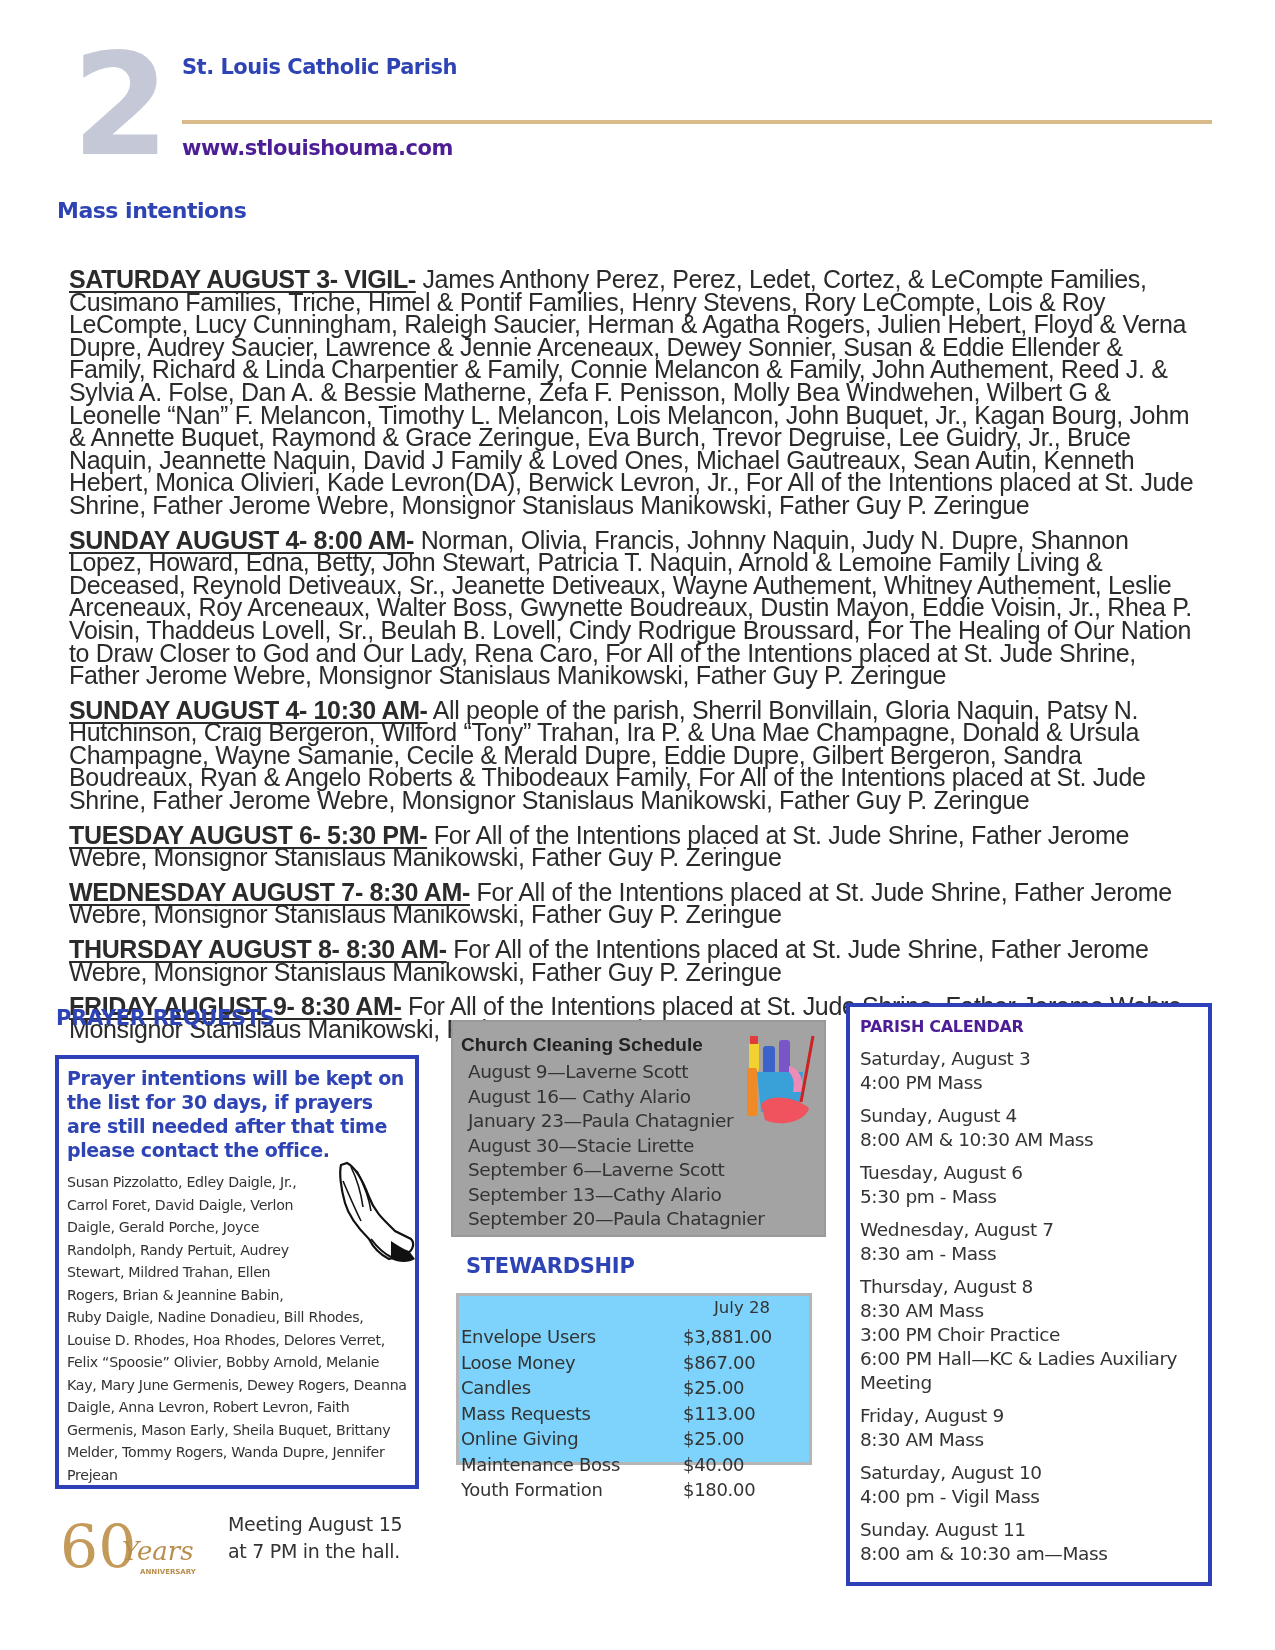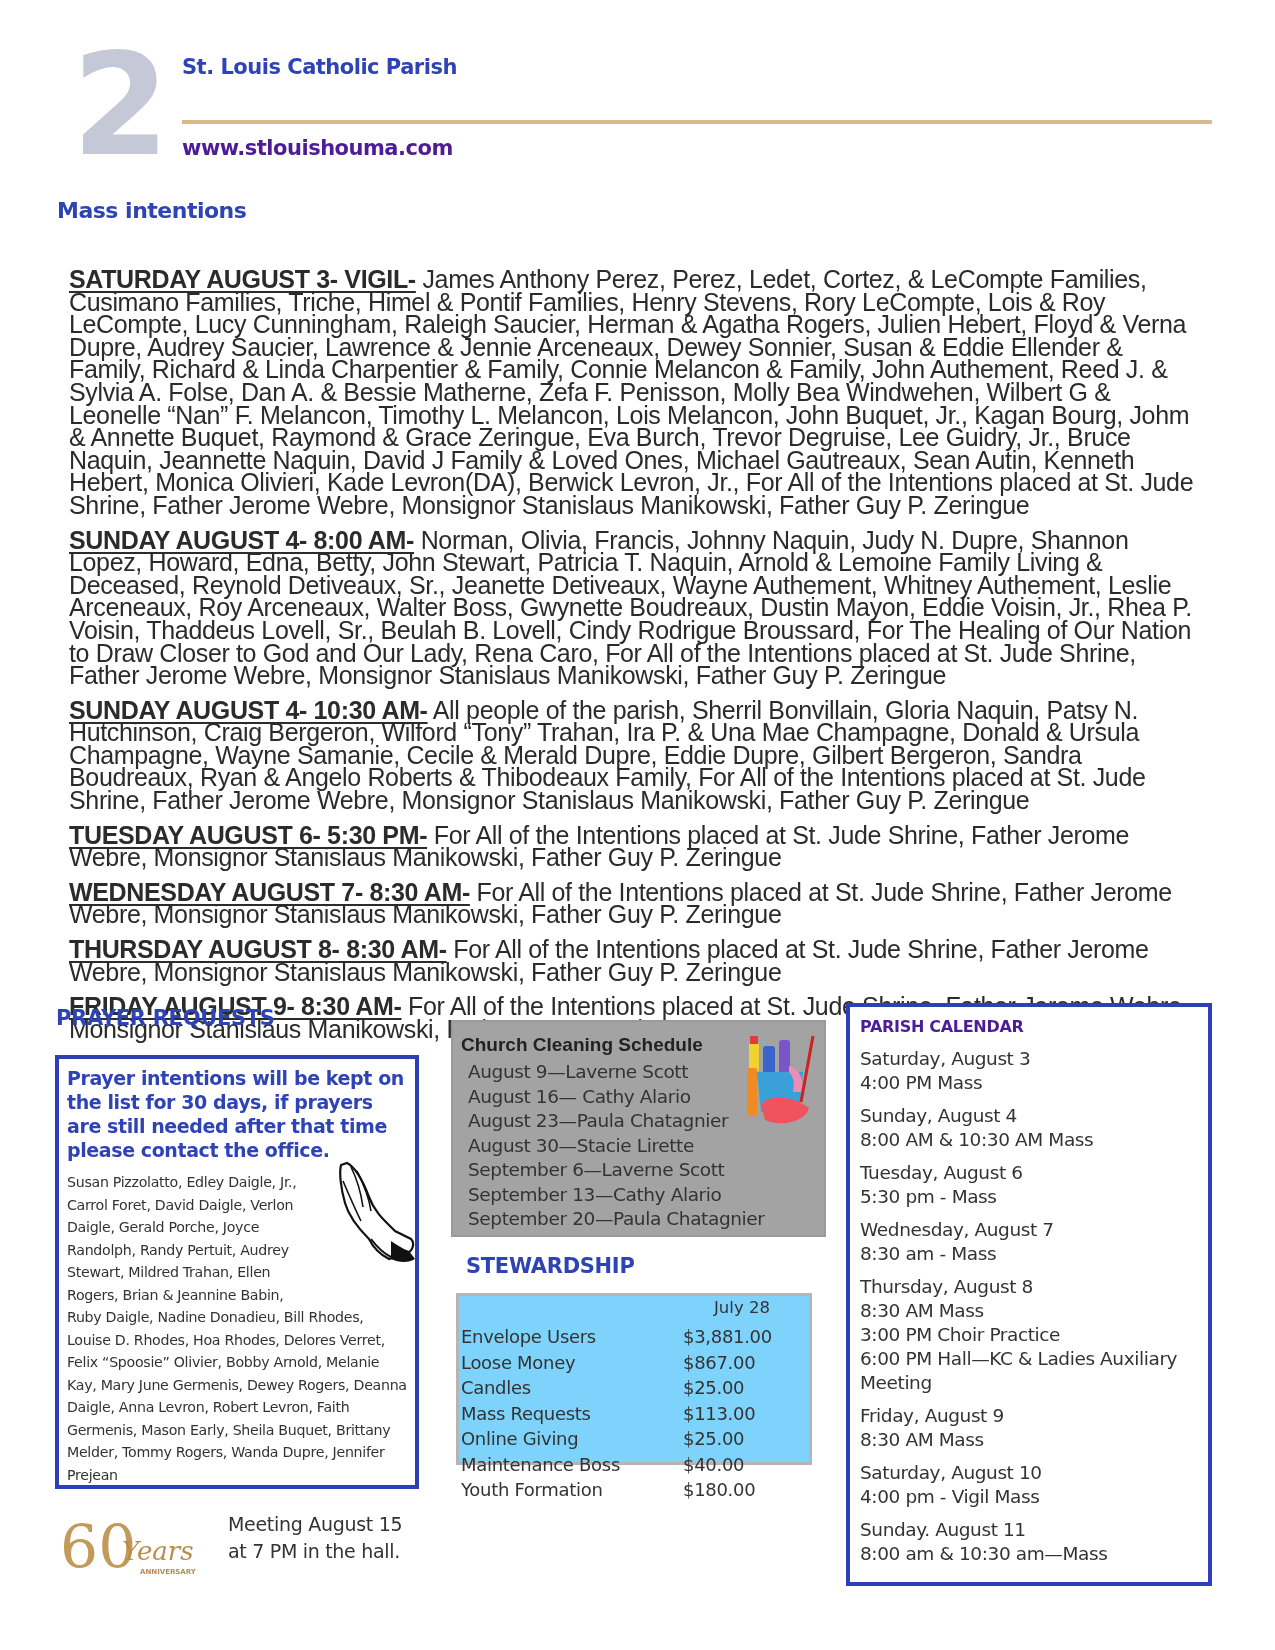--- a/index.html
+++ b/index.html
@@ -86,21 +86,21 @@
 <div class="abs meeting">
   <div>Meeting August 15</div>
   <div>at 7 PM in the hall.</div>
 </div>
 
 <div class="abs clean-box">
   <div class="clean-title">Church Cleaning Schedule</div>
   <div class="clean-list">
     <div>August 9—Laverne Scott</div>
     <div>August 16— Cathy Alario</div>
-    <div>August 23—Paula Chatagnier</div>
+    <div>January 23—Paula Chatagnier</div>
     <div>August 30—Stacie Lirette</div>
     <div>September 6—Laverne Scott</div>
     <div>September 13—Cathy Alario</div>
     <div>September 20—Paula Chatagnier</div>
   </div>
   <svg class="cleaning-icon" viewBox="0 0 75 100">
     <rect x="6" y="10" width="10" height="30" rx="3" fill="#f2d230"></rect>
     <rect x="7" y="4" width="8" height="8" fill="#e23b3b"></rect>
     <rect x="20" y="14" width="12" height="28" rx="3" fill="#3c63c9"></rect>
     <rect x="36" y="8" width="11" height="34" rx="3" fill="#7a55c8"></rect>

